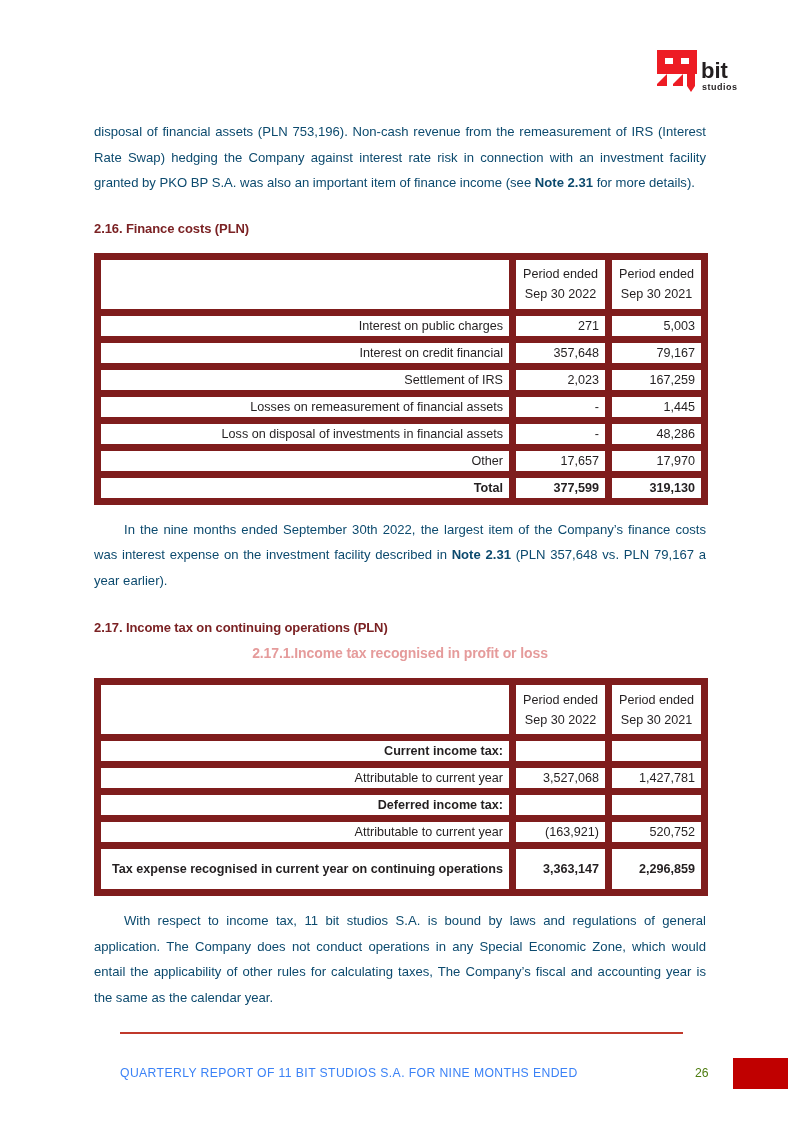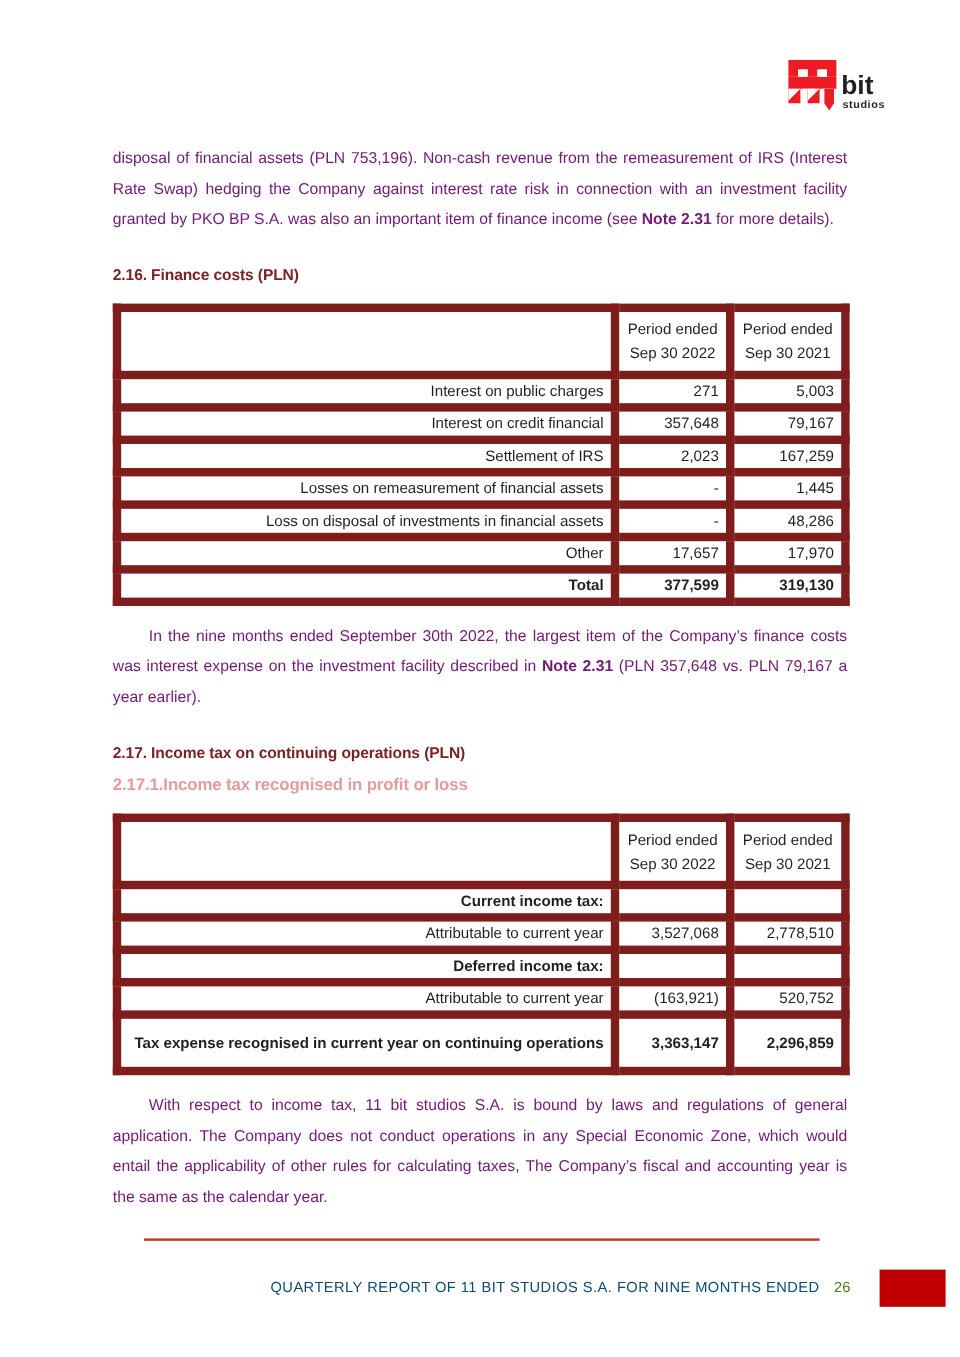--- a/index.html
+++ b/index.html
@@ -31,21 +31,21 @@
     position: absolute;
     left: 94px;
     top: 119px;
     width: 612px;
   }
 
   p.body {
     margin: 0 0 0 0;
     font-size: 13.1px;
     line-height: 25.5px;
-    color: #701a75;
+    color: #0c4a6e;
     text-align: justify;
     text-justify: inter-word;
   }
   p.body.indent { text-indent: 30px; }
   p.body b { font-weight: bold; }
 
   h2.sec {
     font-size: 13px;
     font-weight: bold;
     color: #7b2224;
@@ -99,24 +99,24 @@
     top: 1032px;
     width: 563px;
     height: 2px;
     background: #c0392b;
   }
   .footer-text {
     position: absolute;
     left: 120px;
     top: 1066px;
     width: 563px;
-    text-align: right;
+    text-align: left;
     font-size: 12.2px;
     letter-spacing: 0.4px;
-    color: #0c4a6e;
+    color: #3b82f6;
   }
   .footer-page {
     position: absolute;
     left: 695px;
     top: 1066px;
     font-size: 12.2px;
     color: #4d7c0f;
   }
   .footer-block {
     position: absolute;
@@ -219,21 +219,21 @@
           <td class="label">Total</td>
           <td class="num">377,599</td>
           <td class="num">319,130</td>
         </tr>
       </tbody>
     </table>
 
     <p class="body indent" style="margin-top:12px;"><span>In the nine months ended September 30th 2022, the largest item of the Company’s finance costs was interest expense on the investment facility described in </span><b>Note 2.31</b><span> (PLN 357,648 vs. PLN 79,167 a year earlier).</span></p>
 
     <h2 class="sec" style="margin-top:27px;">2.17. Income tax on continuing operations (PLN)</h2>
-    <h3 class="subsec" style="margin-top:10px;">2.17.1.Income tax recognised in profit or loss</h3>
+    <h3 class="subsec" style="margin-top:10px;text-align:center;">2.17.1.Income tax recognised in profit or loss</h3>
 
     <table class="fin" style="margin-top:17px;">
       <colgroup>
         <col class="c-label">
           <col class="c-num">
           <col class="c-num">
       </colgroup>
       <thead>
         <tr>
           <th class="hdr"></th>
@@ -249,21 +249,21 @@
       </thead>
       <tbody>
         <tr>
           <td class="label strong">Current income tax:</td>
           <td class="num"></td>
           <td class="num"></td>
         </tr>
         <tr>
           <td class="label">Attributable to current year</td>
           <td class="num">3,527,068</td>
-          <td class="num">2,778,510</td>
+          <td class="num">1,427,781</td>
         </tr>
         <tr>
           <td class="label strong">Deferred income tax:</td>
           <td class="num"></td>
           <td class="num"></td>
         </tr>
         <tr>
           <td class="label">Attributable to current year</td>
           <td class="num">(163,921)</td>
           <td class="num">520,752</td>

